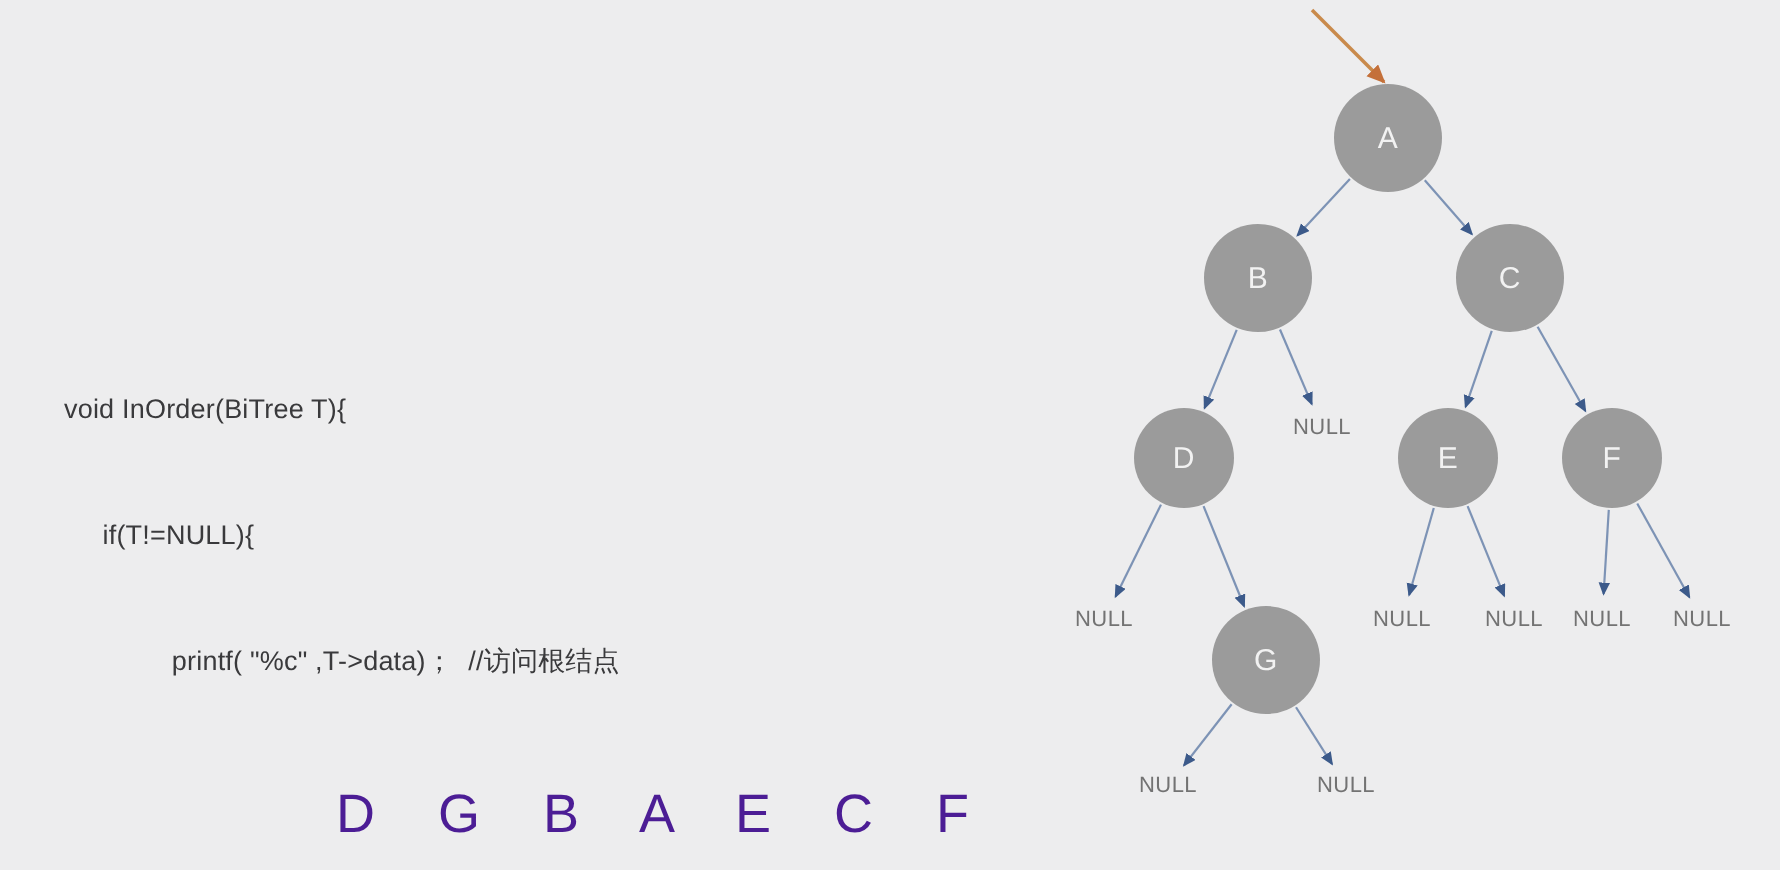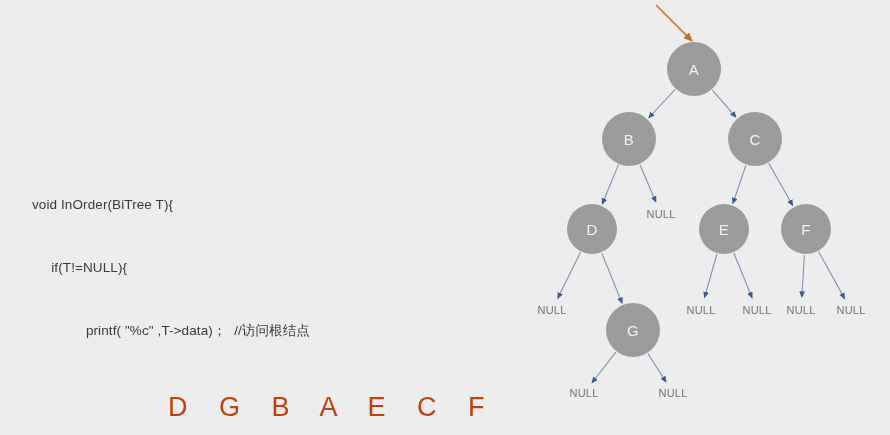--- a/index.html
+++ b/index.html
@@ -140,15 +140,15 @@
       <div class="null-label" style="left: 661px; top: 214px;">NULL</div>
       <div class="null-label" style="left: 552px; top: 310px;">NULL</div>
       <div class="null-label" style="left: 701px; top: 310px;">NULL</div>
       <div class="null-label" style="left: 757px; top: 310px;">NULL</div>
       <div class="null-label" style="left: 801px; top: 310px;">NULL</div>
       <div class="null-label" style="left: 851px; top: 310px;">NULL</div>
       <div class="null-label" style="left: 584px; top: 393px;">NULL</div>
       <div class="null-label" style="left: 673px; top: 393px;">NULL</div>
     </div>
 
-  <div id="output-sequence" style="color: #c2410c;">D G B A E C F</div>
+  <div id="output-sequence" style="color: #4c1d95;">D G B A E C F</div>
 
 </div>
 
 </body></html>

